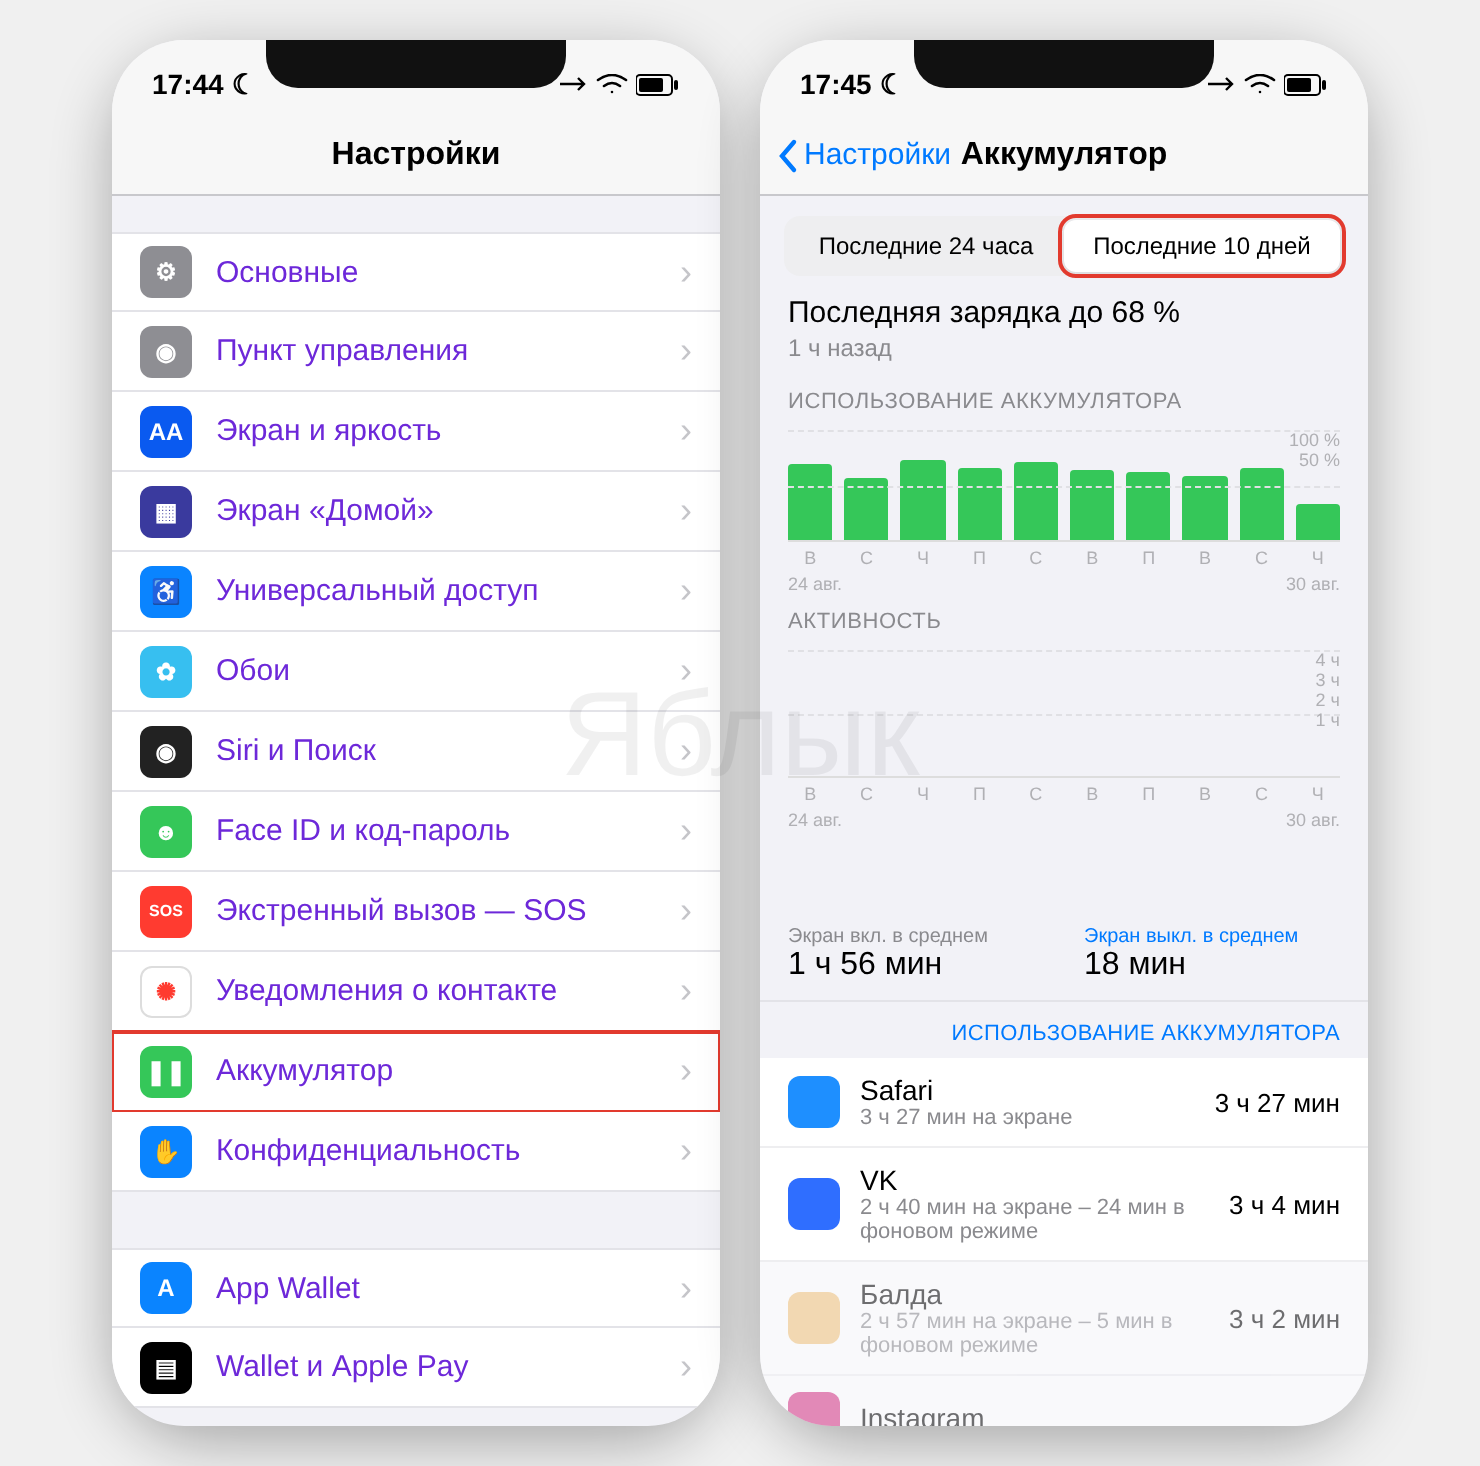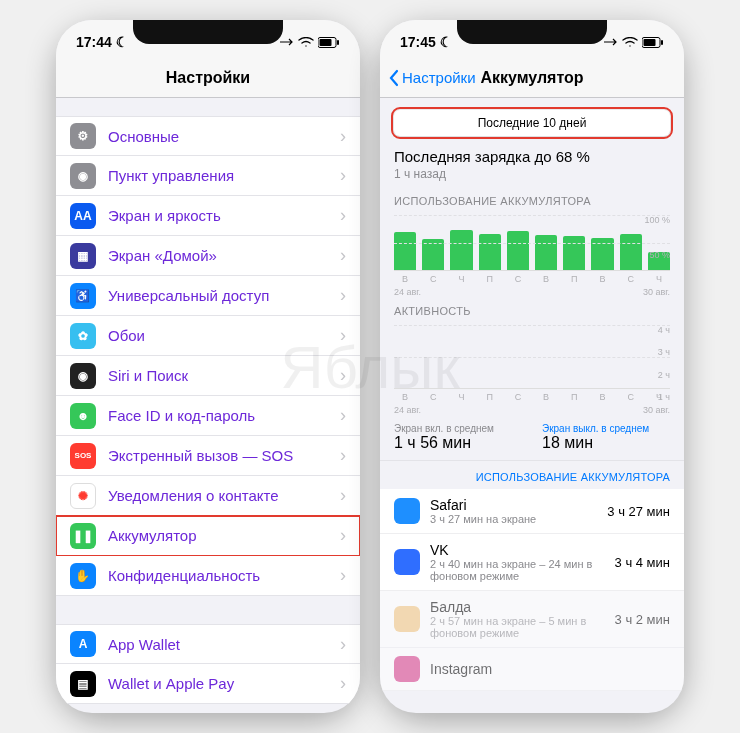--- a/index.html
+++ b/index.html
@@ -149,27 +149,27 @@
     border-top:1px dashed #e0e0e4;
   }
   .bars::before { top:50%; }
   .bars::after { top:0; }
   .bar { flex:1; border-radius:2px 2px 0 0; }
   .bar.green { background:#35c759; }
   .bar.blue { background:#0a84ff; }
   .bar.blue-light { background:#7cc2ff; }
   .bar-stack { flex:1; display:flex; flex-direction:column; justify-content:flex-end; gap:0; }
   .bar-stack .top { border-radius:2px 2px 0 0; }
-  .yaxis { position:absolute; right:14px; top:4px; bottom:2px; display:flex; flex-direction:column; justify-content:space-between; font-size:9px; color:#b0b0b4; align-items:flex-end; }
+  .yaxis { position:absolute; right:14px; top:4px; bottom:2px; display:flex; flex-direction:column; justify-content:flex-start; font-size:9px; color:#b0b0b4; align-items:flex-end; }
   .xaxis { display:flex; font-size:9px; color:#b0b0b4; margin-top:3px; gap:6px; }
   .xaxis span { flex:1; text-align:center; }
   .xdates { display:flex; font-size:9px; color:#b0b0b4; padding:0 14px; margin-top:1px; justify-content:space-between; }
 
   .stats { display:flex; padding:8px 14px; gap:20px; border-bottom:0.5px solid #e3e3e8; }
-  .stat { flex:1; }
+  .stat { flex:1;margin-top:40px; }
   .stat .lbl { font-size:10px; color:#8a8a8e; }
   .stat .lbl.blue { color:#007aff; }
   .stat .val { font-size:16px; font-weight:400; color:#000; }
 
   .tabs2 { display:flex; padding: 10px 14px 6px; font-size:11px; letter-spacing:0.2px; }
   .tabs2 div { flex:1; }
   .tab-active { color:#8a8a8e; }
   .tab-inactive { color:#007aff; text-align:right; }
   .tab-hl { outline:2px solid #e23a2e; outline-offset:2px; display:inline-block; padding:2px 4px; }
 
@@ -322,20 +322,21 @@
       <div class="nav-back">
         <svg width="12" height="18">
             <path d="M9 2 L3 9 L9 16" stroke="#007aff" stroke-width="2.2" fill="none" stroke-linecap="round"></path>
           </svg>
         <span style="margin-left:2px">Настройки</span>
       </div>
       <span class="nav-title">Аккумулятор</span>
     </div>
     <div class="content">
       <div class="seg">
+        <div>Последние 24 часа</div>
         <div class="active seg-highlight">Последние 10 дней</div>
       </div>
       <div class="section-pad">
         <div class="charge-title">Последняя зарядка до 68 %</div>
         <div class="charge-sub">1 ч назад</div>
       </div>
       <div class="section-pad">
           <div class="muted">ИСПОЛЬЗОВАНИЕ АККУМУЛЯТОРА</div>
         </div>
       <div class="chart">

